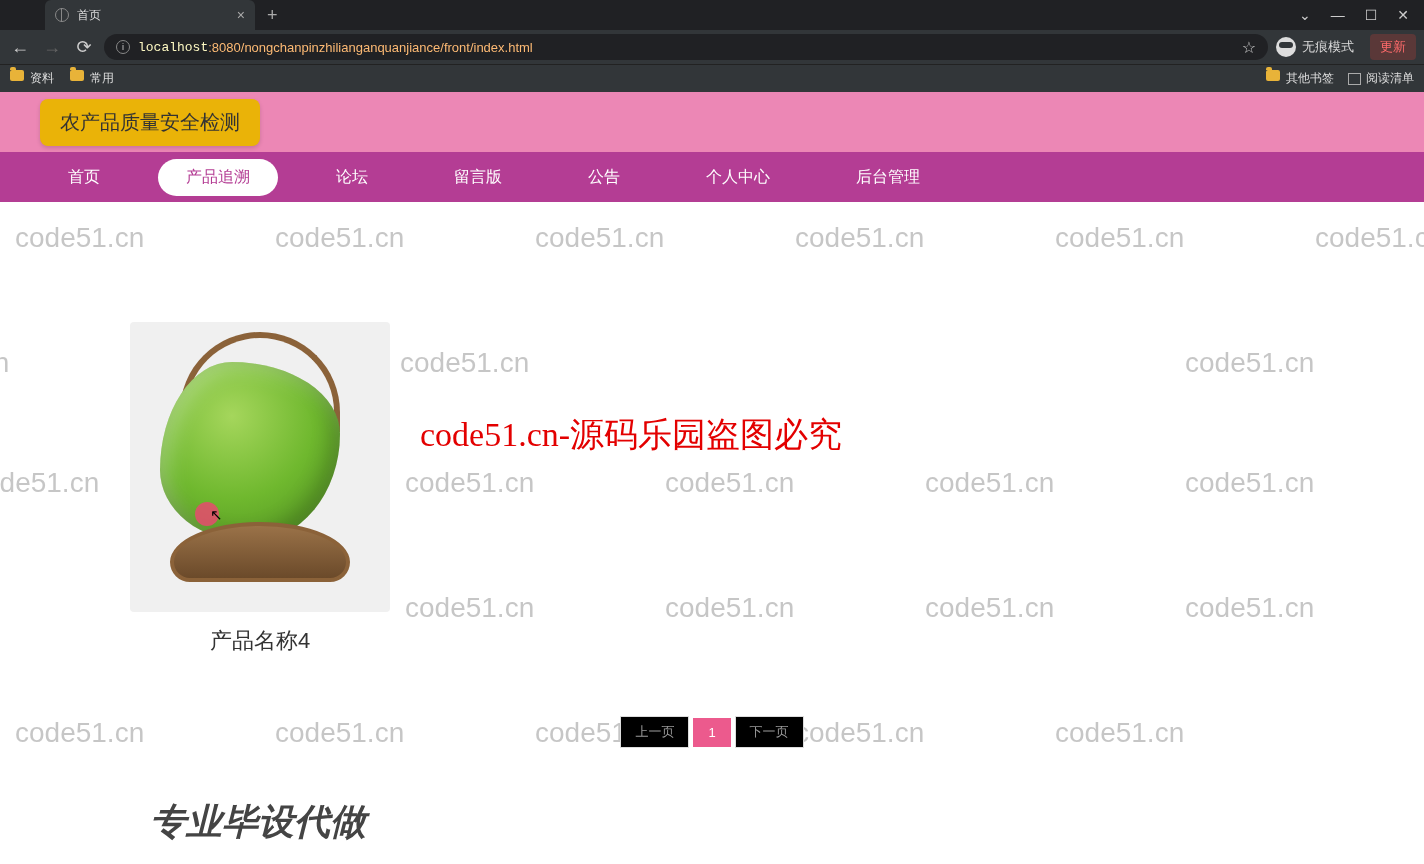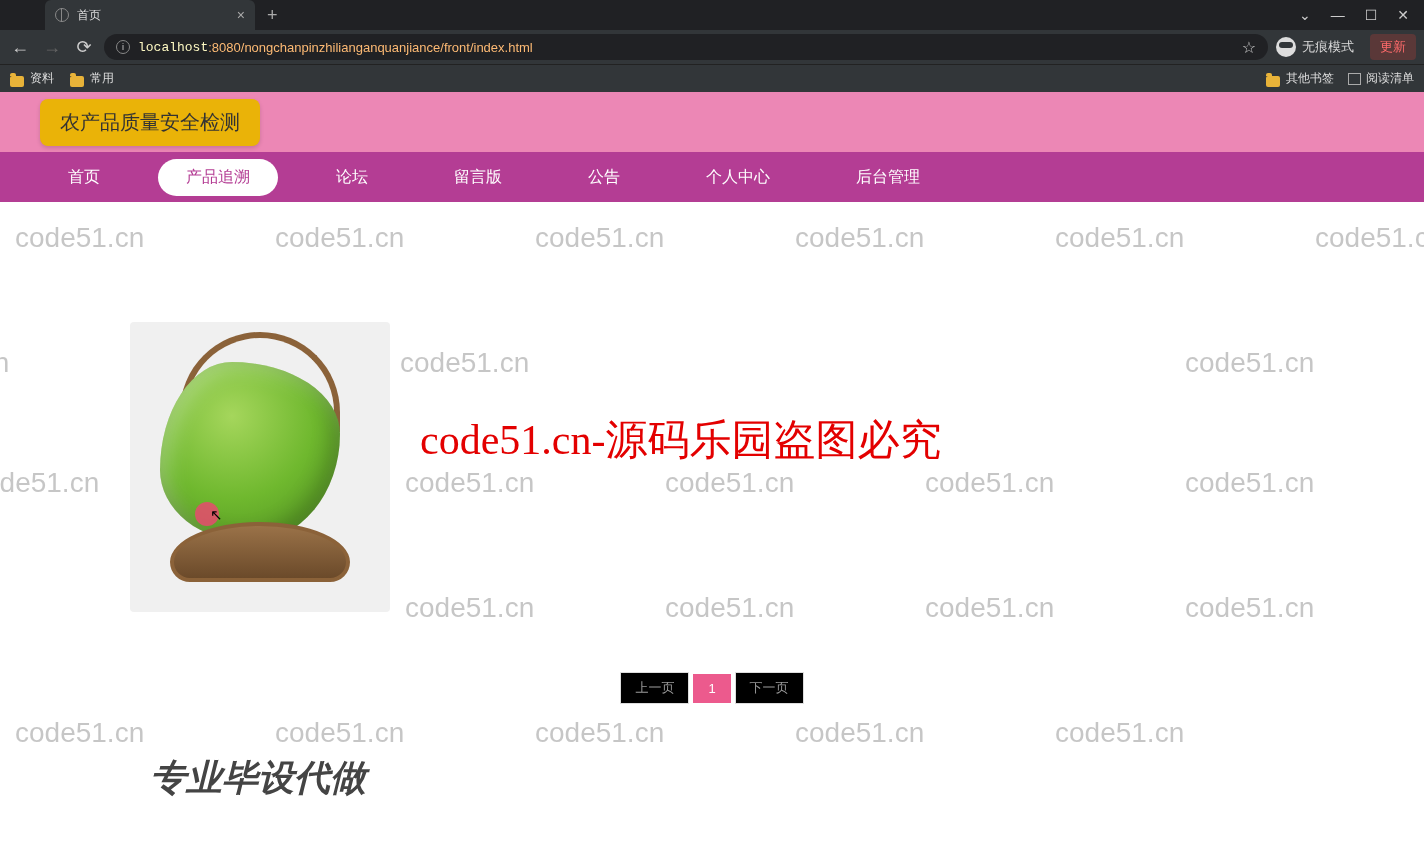--- a/index.html
+++ b/index.html
@@ -24,21 +24,21 @@
 .url-field .info-icon { width: 14px; height: 14px; border: 1.5px solid #888; border-radius: 50%; margin-right: 8px; font-size: 9px; display: flex; align-items: center; justify-content: center; }
 .url-field .host { color: #fef9c3; font-family: Liberation Mono, monospace; }
 .url-field .path { color: #fdba74; }
 .star-icon { color: #ccc; font-size: 16px; }
 .incognito { display: flex; align-items: center; gap: 6px; color: #ddd; font-size: 13px; }
 .incognito-icon { width: 20px; height: 20px; background: #ddd; border-radius: 50%; position: relative; }
 .incognito-icon::before { content: ''; position: absolute; width: 14px; height: 6px; background: #323639; border-radius: 3px; top: 5px; left: 3px; }
 .update-btn { background: #5a3838; color: #ff6b6b; padding: 4px 10px; border-radius: 4px; font-size: 13px; margin-left: 8px; }
 
 .bookmarks { background: #323639; height: 28px; display: flex; align-items: center; padding: 0 10px; gap: 16px; border-top: 1px solid #222; }
-.bookmark { display: flex; align-items: flex-end; gap: 6px; color: #ddd; font-size: 12px; }
+.bookmark { display: flex; align-items: flex-start; gap: 6px; color: #ddd; font-size: 12px; }
 .folder-icon { width: 14px; height: 11px; background: #e8b339; border-radius: 2px; position: relative; }
 .folder-icon::before { content: ''; position: absolute; width: 6px; height: 3px; background: #e8b339; top: -3px; left: 0; border-radius: 2px 2px 0 0; }
 .bookmarks-right { margin-left: auto; display: flex; gap: 14px; align-items: center; }
 .reading-list { display: flex; align-items: center; gap: 5px; color: #ddd; font-size: 12px; }
 .list-icon { width: 13px; height: 12px; border: 1px solid #aaa; }
 
 
 .page { position: relative; background: #fff; }
 
 
@@ -58,21 +58,21 @@
 .product-card { width: 260px; }
 .product-img { width: 260px; height: 290px; background: #f0f0f0; border-radius: 4px; position: relative; overflow: hidden; }
 .basket { position: absolute; width: 180px; height: 60px; bottom: 30px; left: 40px; border: 4px solid #8b6239; border-radius: 90px 90px 20px 20px / 40px 40px 20px 20px; background: linear-gradient(#9a7248, #6b4a2a); }
 .basket-handle { position: absolute; width: 160px; height: 100px; border: 6px solid #8b6239; border-radius: 80px 80px 0 0; border-bottom: none; top: 10px; left: 50px; }
 .leafy { position: absolute; width: 180px; height: 180px; background: radial-gradient(circle at 40% 30%, #a5d65c, #6fb82e 50%, #4a8a1f); border-radius: 40% 60% 50% 50% / 60% 40% 60% 40%; top: 40px; left: 30px; box-shadow: inset -8px -8px 20px rgba(0,0,0,0.2), inset 8px 8px 20px rgba(255,255,255,0.3); }
 .product-name { text-align: center; font-size: 22px; color: #333; margin-top: 14px; }
 .cursor-dot { position: absolute; width: 24px; height: 24px; background: #e84a6f; border-radius: 50%; opacity: 0.85; }
 .cursor-arrow { position: absolute; font-size: 15px; color: #000; }
 
 
-.red-text { position: absolute; color: #e30000; font-size: 42px; font-weight: 500; z-index: 3; font-family: "SimSun", serif; }
+.red-text { position: absolute; color: #e30000; font-size: 34px; font-weight: 500; z-index: 3; font-family: "SimSun", serif; }
 
 
 .pagination { display: flex; justify-content: center; align-items: center; gap: 4px; margin-top: 60px; }
 .page-btn { border: 1px solid #ddd; padding: 6px 14px; font-size: 13px; color: #999; background: #000000; }
 .page-btn.current { background: #ec5a8d; color: #fff; border-color: #ec5a8d; }
 
 
 .footer-text { font-size: 36px; font-weight: bold; font-style: italic; color: #444; padding: 20px 150px; }
 </style>
 </head>
@@ -187,20 +187,21 @@
 
   <div class="red-text" style="top:320px; left:420px">code51.cn-源码乐园盗图必究</div>
 
   <div class="content">
     <div class="product-card">
       <div class="product-img">
         <div class="basket-handle"></div>
         <div class="leafy"></div>
         <div class="basket"></div>
       </div>
+      <div class="product-name">产品名称4</div>
       <div class="cursor-dot" style="top:300px; left:195px"></div>
       <div class="cursor-arrow" style="top:304px; left:210px">↖</div>
     </div>
 
     <div class="pagination">
       <div class="page-btn">上一页</div>
       <div class="page-btn current">1</div>
       <div class="page-btn">下一页</div>
     </div>
   </div>

